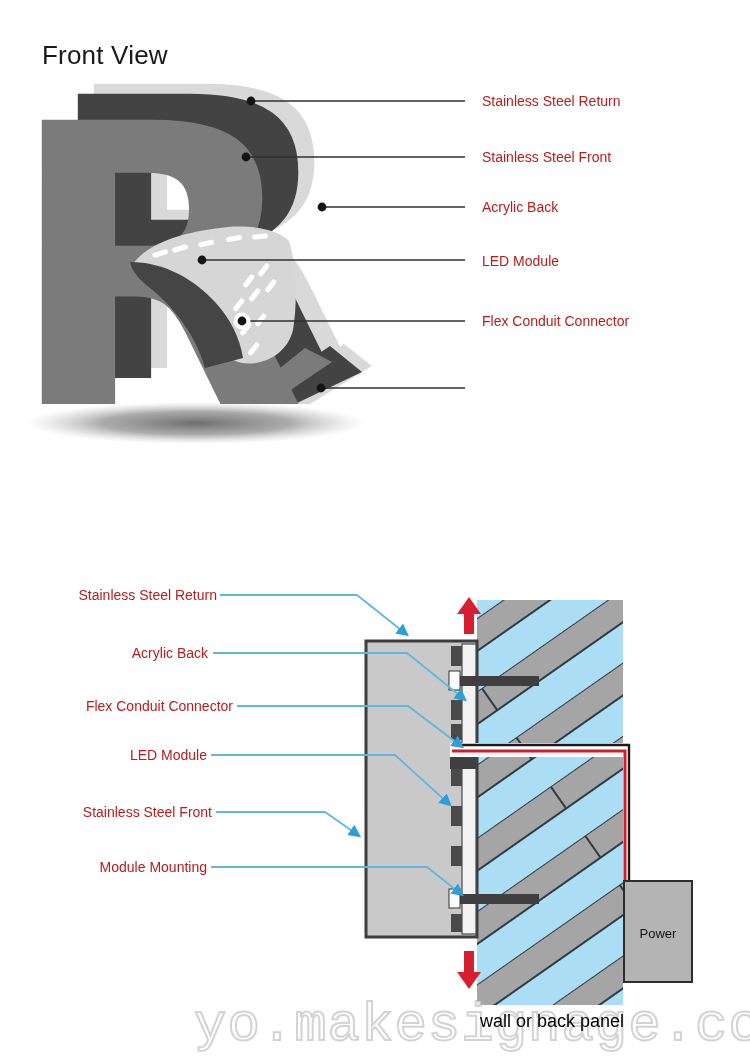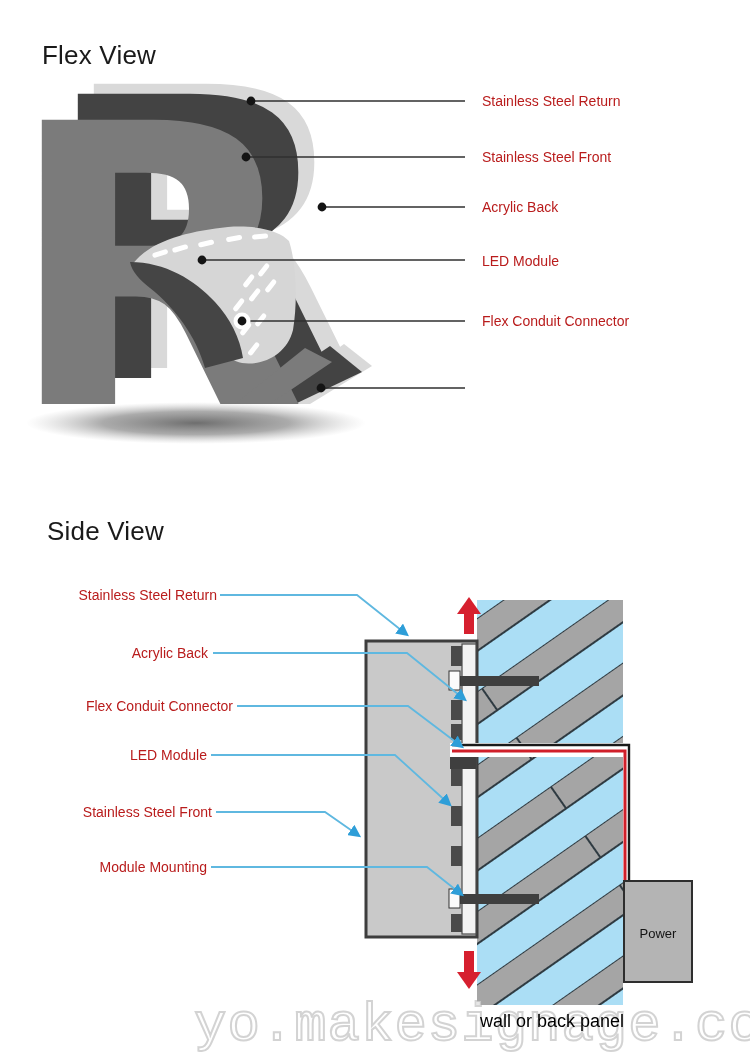--- a/index.html
+++ b/index.html
@@ -165,22 +165,21 @@
         <polyline points="237,706 408,706 461,746" marker-end="url(#arrowB)"></polyline>
         <polyline points="211,755 395,755 449,804" marker-end="url(#arrowB)"></polyline>
         <polyline points="216,812 325,812 358,835" marker-end="url(#arrowB)"></polyline>
         <polyline points="211,867 427,867 461,894" marker-end="url(#arrowB)"></polyline>
       </g>
     </g>
   </svg>
 
   <div class="watermark">yo.makesignage.com</div>
 
-  <div class="title" style="left:42px;top:40px">Flex View</div>
-  <div class="title" style="left:47px;top:516px">Side View</div>
+  <div class="title" style="left:42px;top:40px">Front View</div>
 
   <div class="lbl" style="left:482px;top:90px">Stainless Steel Return</div>
   <div class="lbl" style="left:482px;top:146px">Stainless Steel Front</div>
   <div class="lbl" style="left:482px;top:196px">Acrylic Back</div>
   <div class="lbl" style="left:482px;top:250px">LED Module</div>
   <div class="lbl" style="left:482px;top:310px">Flex Conduit Connector</div>
 
   <div class="lbl right" style="right:533px;top:584px">Stainless Steel Return</div>
   <div class="lbl right" style="right:542px;top:642px">Acrylic Back</div>
   <div class="lbl right" style="right:517px;top:695px">Flex Conduit Connector</div>

